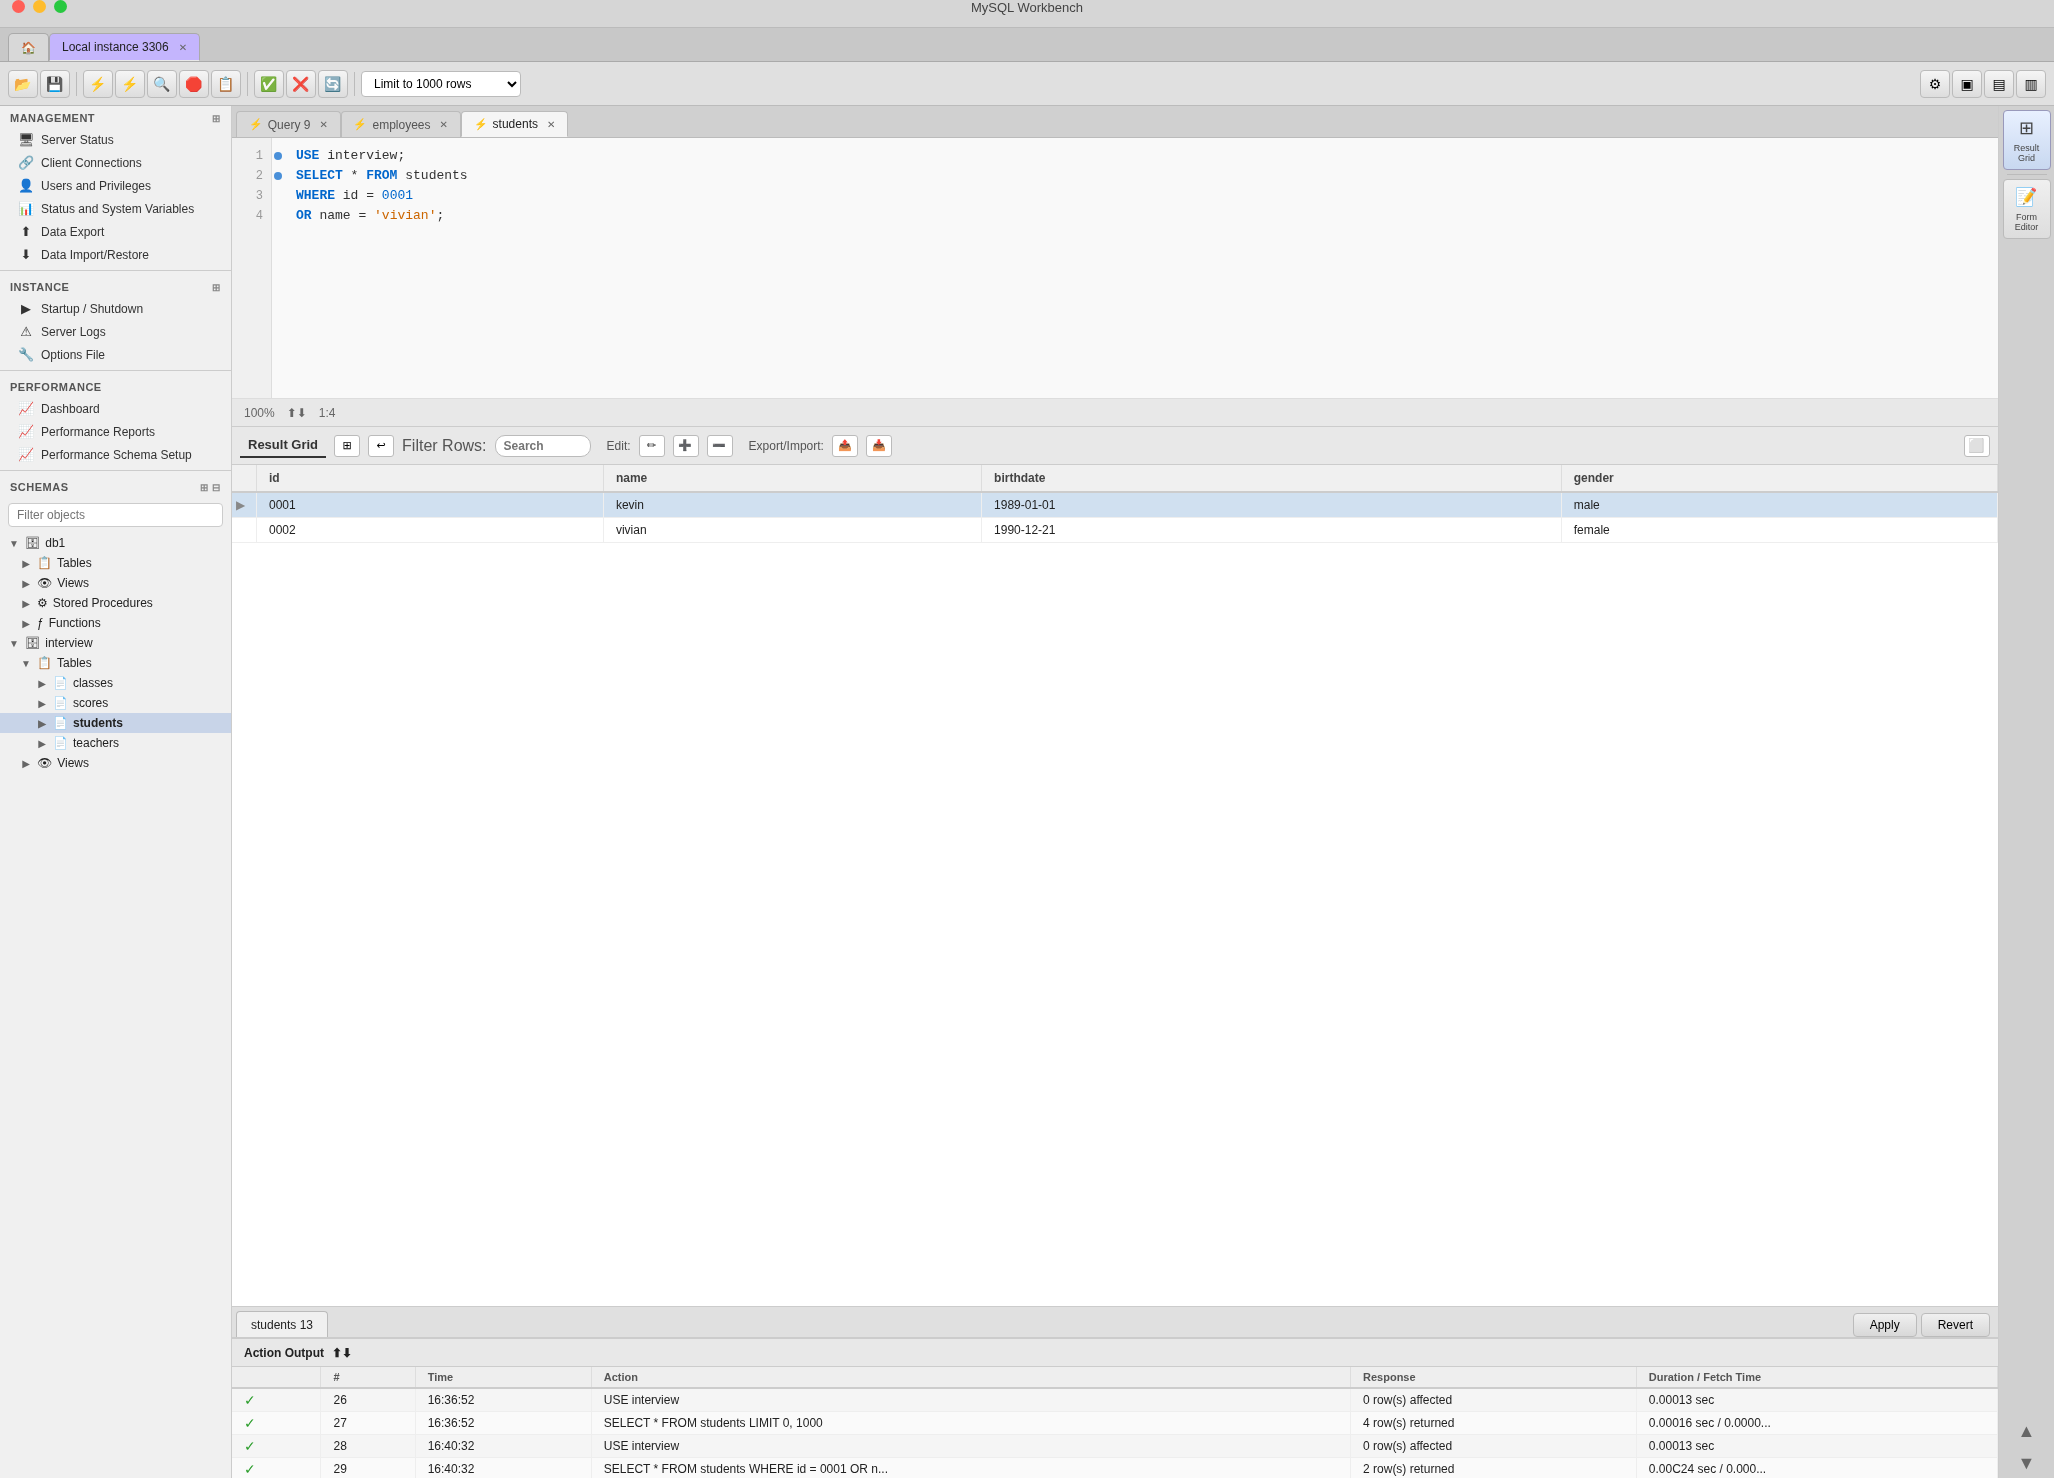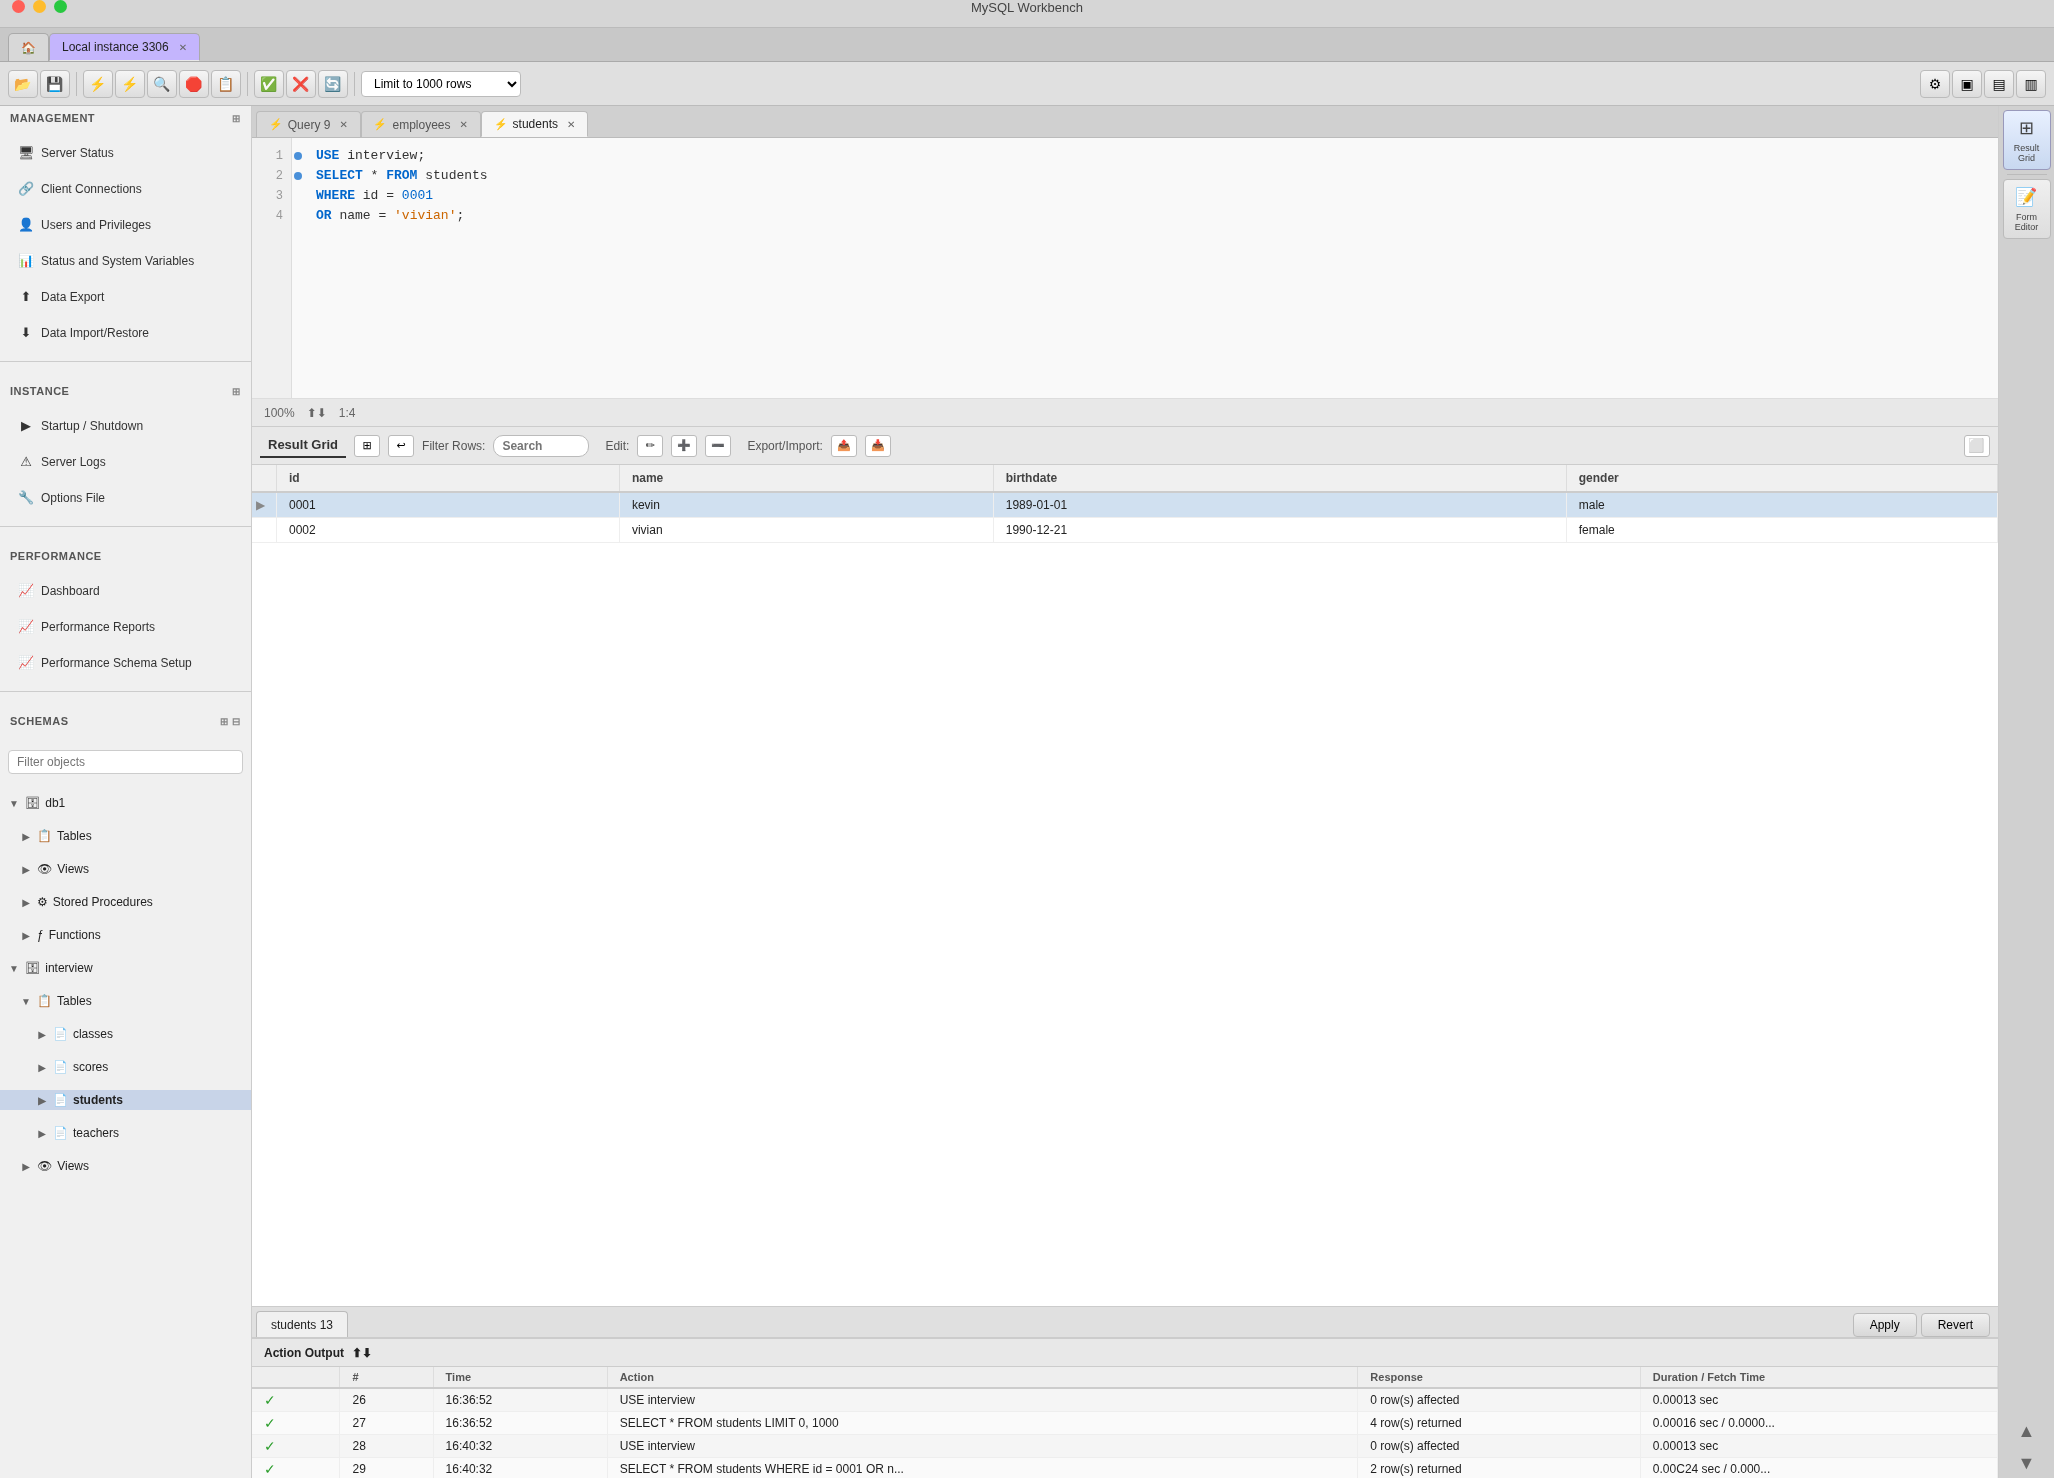--- a/index.html
+++ b/index.html
@@ -24,21 +24,21 @@
     .toolbar { height: 44px; background: #e0e0e0; border-bottom: 1px solid #bbb; display: flex; align-items: center; padding: 0 8px; gap: 2px; }
     .toolbar-btn { width: 30px; height: 28px; border: 1px solid #bbb; border-radius: 4px; background: linear-gradient(180deg, #f5f5f5, #ddd); cursor: pointer; display: flex; align-items: center; justify-content: center; font-size: 14px; }
     .toolbar-sep { width: 1px; height: 24px; background: #bbb; margin: 0 4px; }
     .toolbar-select { height: 26px; padding: 0 8px; border: 1px solid #bbb; border-radius: 4px; background: white; font-size: 12px; min-width: 160px; cursor: pointer; }
     .toolbar-right { margin-left: auto; display: flex; gap: 2px; }
 
     
     .main-layout { display: flex; height: calc(100vh - 28px - 34px - 44px); }
 
     
-    .sidebar { width: 252px; background: #f0f0f0; border-right: 1px solid #ccc; overflow-y: auto; display: flex; flex-direction: column; gap: 13px; }
+    .sidebar { width: 232px; background: #f0f0f0; border-right: 1px solid #ccc; overflow-y: auto; display: flex; flex-direction: column; }
     .sidebar-section-header { padding: 6px 10px 4px; font-size: 11px; font-weight: 700; color: #555; text-transform: uppercase; letter-spacing: 0.5px; display: flex; align-items: center; justify-content: space-between; }
     .sidebar-section-toggle { font-size: 10px; color: #888; cursor: pointer; }
     .sidebar-item { padding: 4px 10px 4px 18px; display: flex; align-items: center; gap: 7px; font-size: 12px; cursor: pointer; color: #333; }
     .sidebar-item-icon { font-size: 13px; width: 16px; text-align: center; flex-shrink: 0; }
     .sidebar-divider { height: 1px; background: #ccc; margin: 4px 0; }
 
     
     .schema-filter { padding: 6px 8px; }
     .schema-filter input { width: 100%; padding: 4px 8px; border: 1px solid #ccc; border-radius: 4px; font-size: 12px; background: white; }
     .tree-item { display: flex; align-items: center; gap: 5px; padding: 3px 8px; font-size: 12px; cursor: pointer; }
@@ -74,21 +74,21 @@
 
     
     .editor-footer { height: 28px; background: #e8e8e8; border-top: 1px solid #ddd; display: flex; align-items: center; padding: 0 12px; font-size: 12px; color: #666; gap: 12px; }
 
     
     .results-area { flex: 1; display: flex; flex-direction: column; overflow: hidden; }
     .results-toolbar { height: 38px; background: #e8e8e8; border-bottom: 1px solid #ccc; display: flex; align-items: center; padding: 0 8px; gap: 8px; }
     .results-tab { font-size: 13px; font-weight: 600; padding: 4px 8px; cursor: pointer; color: #333; }
     .results-tab.active { color: #333; border-bottom: 2px solid #333; }
     .results-icon-btn { width: 26px; height: 22px; border: 1px solid #bbb; border-radius: 3px; background: white; cursor: pointer; display: flex; align-items: center; justify-content: center; font-size: 11px; }
-    .filter-label { font-size: 12px; color: #555; }
+    .filter-label { font-size: 16px; color: #555; }
     .filter-input { height: 22px; padding: 0 8px; border: 1px solid #bbb; border-radius: 10px; font-size: 12px; width: 96px; background: white; font-weight: bold; }
     .edit-label { font-size: 12px; color: #555; margin-left: 8px; }
     .export-label { font-size: 12px; color: #555; margin-left: 8px; }
     .results-right { margin-left: auto; display: flex; gap: 4px; }
     .results-panel-btn { width: 26px; height: 22px; border: 1px solid #bbb; border-radius: 3px; background: white; cursor: pointer; display: flex; align-items: center; justify-content: center; }
 
     
     .data-grid { flex: 1; overflow: auto; background: white; }
     table { width: 100%; border-collapse: collapse; font-size: 12px; }
     thead tr { background: #f0f0f0; border-bottom: 2px solid #ccc; }

